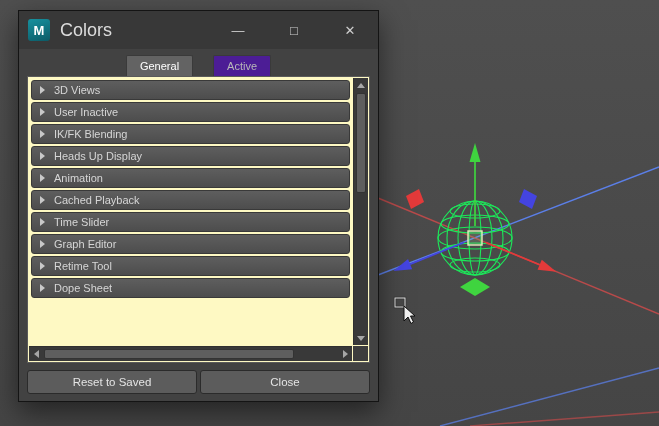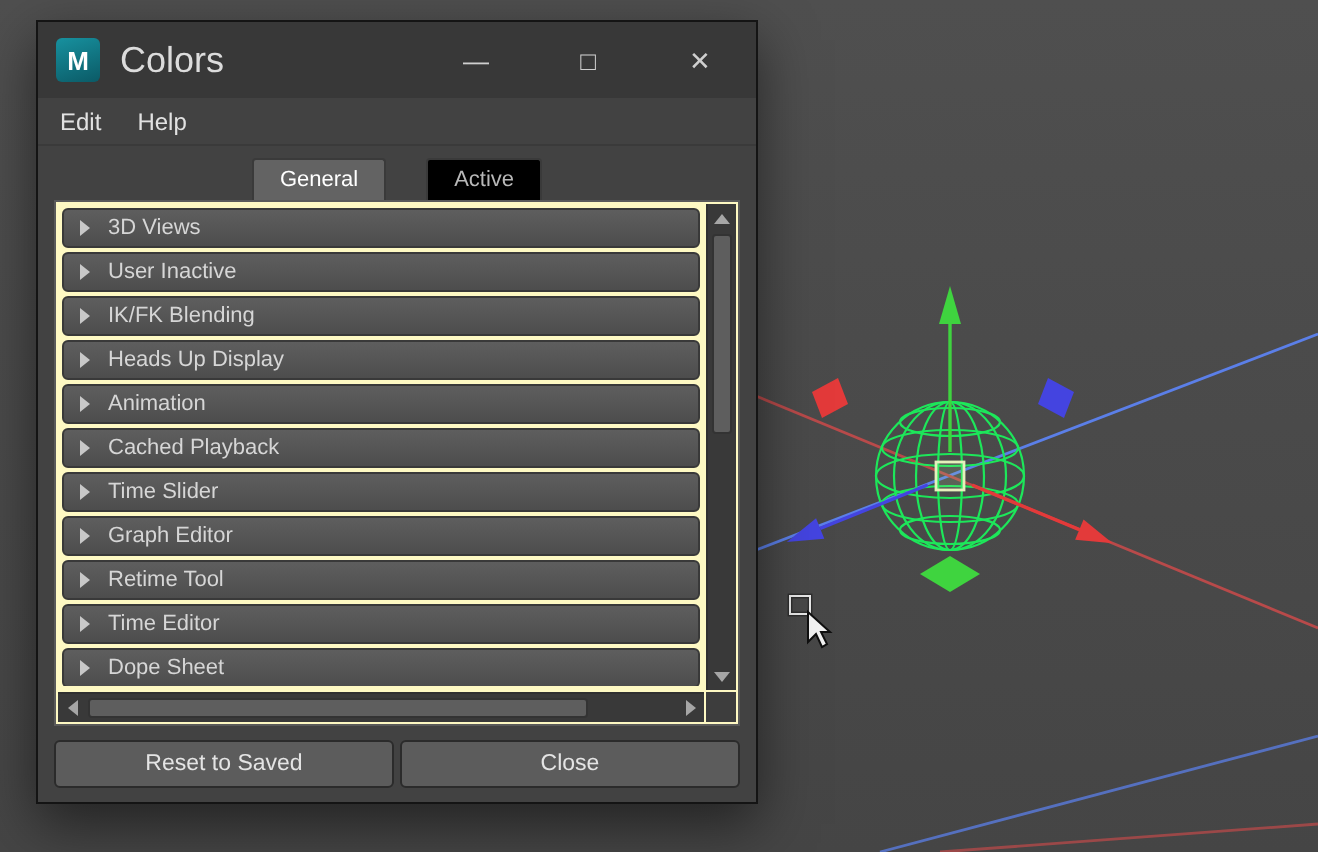--- a/index.html
+++ b/index.html
@@ -26,21 +26,21 @@
   .controls { margin-left:auto; display:flex; height:38px; }
   .ctrl { width:56px; height:38px; display:flex; align-items:center;
           justify-content:center; color:#cfcfcf; font-size:13px; cursor:default; }
 
   .menubar { flex:0 0 24px; display:flex; align-items:center; padding:0 2px;
              border-bottom:1px solid #3a3a3a; }
   .menu-item { font-size:12px; color:#e2e2e2; padding:3px 9px; }
 
   .tabs { flex:0 0 27px; display:flex; align-items:flex-end; padding:5px 8px 0; gap:20px;justify-content:center; }
   .tab { height:21px; padding:0 13px; display:flex; align-items:center;
-         font-size:11px; color:#b8b8b8; background:#000000;
+         font-size:11px; color:#b8b8b8; background:#4c1d95;
          border:1px solid #3a3a3a; border-bottom:none; border-radius:2px 2px 0 0; }
   .tab.active { background:var(--tab-active-bg,#636363); color:#ffffff; }
   .tab.dim { color:#8a8a8a; }
 
   .panel { flex:1; margin:0 8px; position:relative;
            border:1px solid #5a5a5a; background:#fef9c3; }
   .rows { position:absolute; left:3px; top:3px; right:19px; bottom:19px;
           display:flex; flex-direction:column; gap:2px; overflow:hidden; }
   .row { flex:0 0 20px; display:flex; align-items:center; padding:0 8px;
          background:linear-gradient(var(--row-gradient-top,#5e5e5e),#4d4d4d);
@@ -140,24 +140,20 @@
         <span>M</span>
       </div>
       <div class="title">Colors</div>
       <div class="controls">
         <div class="ctrl">—</div>
         <div class="ctrl">□</div>
         <div class="ctrl">✕</div>
       </div>
     </div>
 
-    <div class="menubar">
-      <span class="menu-item">Edit</span>
-      <span class="menu-item">Help</span>
-    </div>
 
     <div class="tabs">
       <div class="tab active">General</div>
       <div class="tab">Active</div>
     </div>
 
     <div class="panel">
       <div class="rows">
         <div class="row">
           <i class="tri-right"></i>
@@ -190,24 +186,20 @@
         <div class="row">
           <i class="tri-right"></i>
           <span class="row-label">Graph Editor</span>
         </div>
         <div class="row">
           <i class="tri-right"></i>
           <span class="row-label">Retime Tool</span>
         </div>
         <div class="row">
           <i class="tri-right"></i>
-          <span class="row-label">Time Editor</span>
-        </div>
-        <div class="row">
-          <i class="tri-right"></i>
           <span class="row-label">Dope Sheet</span>
         </div>
       </div>
 
       <div class="vscroll">
         <div class="sb-btn up">
             <i class="tri-up"></i>
           </div>
         <div class="vthumb"></div>
         <div class="sb-btn down">

